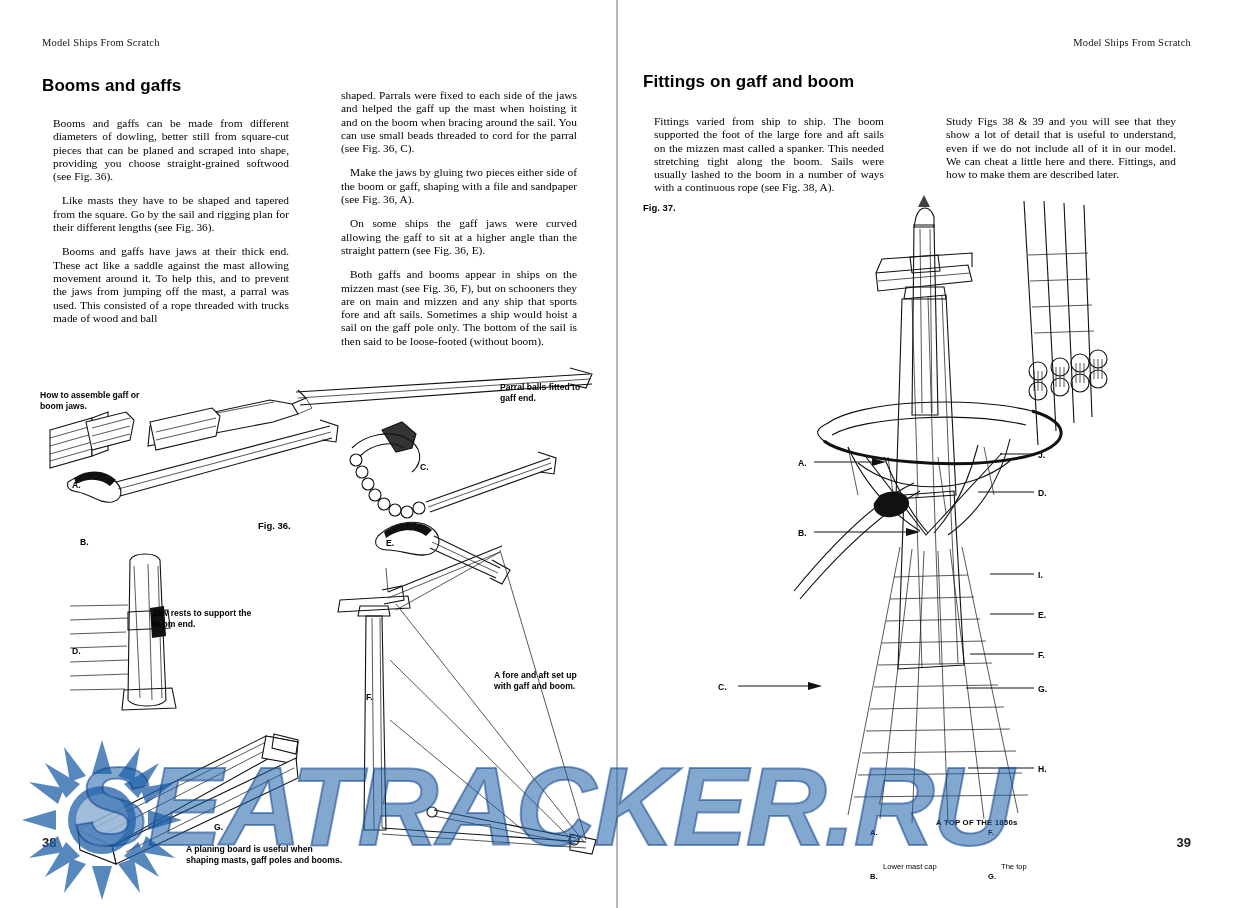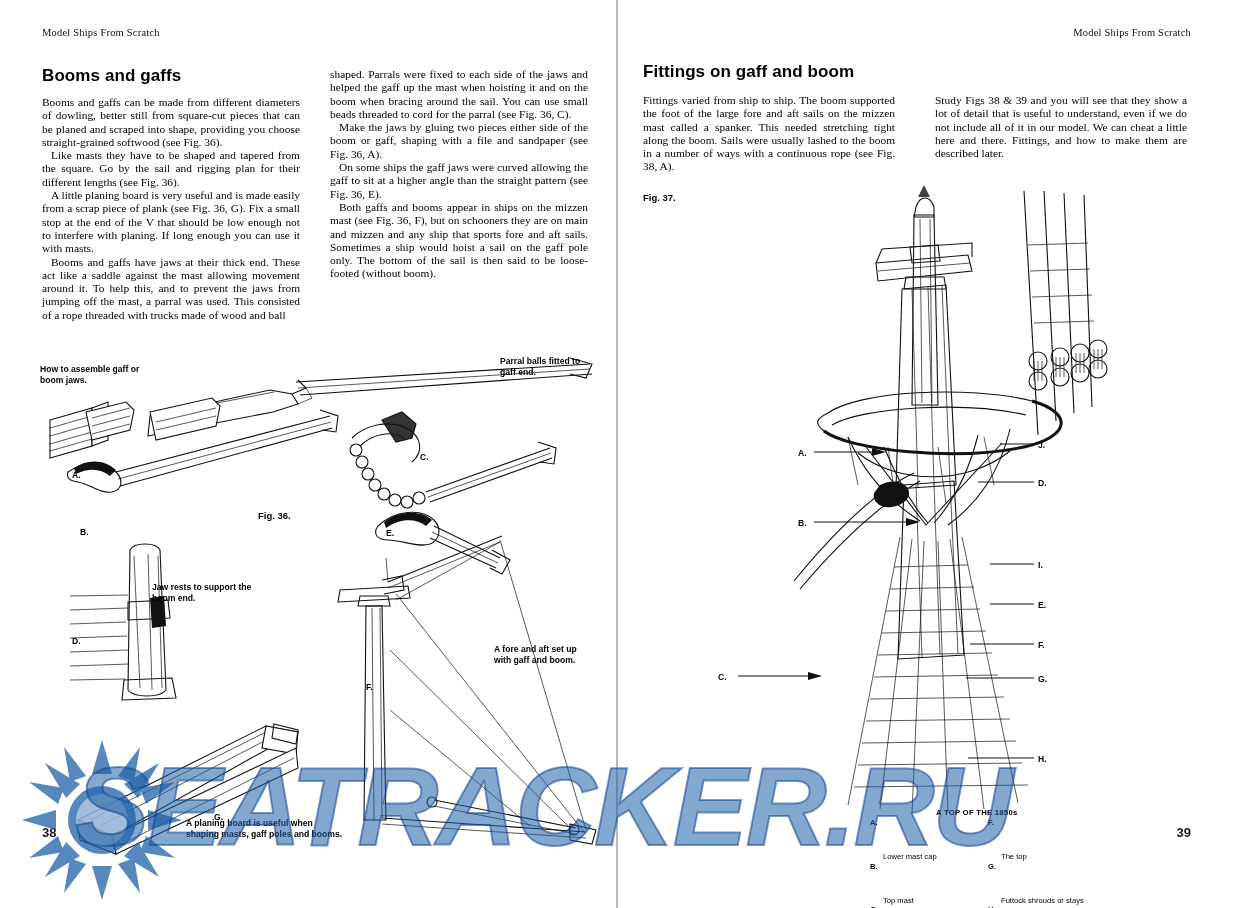--- a/index.html
+++ b/index.html
@@ -19,21 +19,21 @@
   .spread-gutter {
     position: absolute;
     top: 0;
     bottom: 0;
     left: 616px;
     width: 2px;
     background: #b9b9b9;
   }
   .leaf {
     position: absolute;
-    top: 0;
+    top: 10px;
     height: 868px;
   }
   .leaf-left { left: 0; width: 616px; }
   .leaf-right { left: 618px; width: 615px; }
 
   .running-head {
     position: absolute;
     top: 27px;
     font-family: "Liberation Serif", serif;
     font-size: 10.5px;
@@ -54,21 +54,21 @@
   .title-left { left: 42px; top: 66px; }
 
   .col {
     position: absolute;
     font-size: 11.4px;
     line-height: 13.3px;
     text-align: justify;
     color: #000;
   }
   .col p {
-    margin: 0;
+    margin: 11px;
     text-indent: 9px;
   }
   .col p.first { text-indent: 0; }
 
   .c1 { left: 42px;  top: 96px;  width: 258px; }
   .c2 { left: 330px; top: 68px;  width: 258px; }
 
   .fig-label {
     position: absolute;
     font-family: "Liberation Sans", sans-serif;
@@ -76,20 +76,21 @@
     font-size: 9.5px;
     color: #000;
   }
   .callout {
     position: absolute;
     font-family: "Liberation Sans", sans-serif;
     font-weight: bold;
     font-size: 8.6px;
     line-height: 10.5px;
     color: #000;
+    margin-top: 16px;
   }
   .letter {
     position: absolute;
     font-family: "Liberation Sans", sans-serif;
     font-size: 8.6px;
     font-weight: bold;
     color: #000;
   }
   .folio {
     position: absolute;
@@ -159,21 +160,20 @@
 
   <div class="leaf leaf-left">
 
     <div class="running-head left">Model Ships From Scratch</div>
 
     <div class="section-title title-left">Booms and gaffs</div>
 
     <div class="col c1">
       <p class="first">Booms and gaffs can be made from different diameters of dowling, better still from square-cut pieces that can be planed and scraped into shape, providing you choose straight-grained softwood (see Fig. 36).</p>
       <p>Like masts they have to be shaped and tapered from the square. Go by the sail and rigging plan for their different lengths (see Fig. 36).</p>
-      <p>A little planing board is very useful and is made easily from a scrap piece of plank (see Fig. 36, G). Fix a small stop at the end of the V that should be low enough not to interfere with planing. If long enough you can use it with masts.</p>
       <p>Booms and gaffs have jaws at their thick end. These act like a saddle against the mast allowing movement around it. To help this, and to prevent the jaws from jumping off the mast, a parral was used. This consisted of a rope threaded with trucks made of wood and ball</p>
     </div>
 
     <div class="col c2">
       <p class="first">shaped. Parrals were fixed to each side of the jaws and helped the gaff up the mast when hoisting it and on the boom when bracing around the sail. You can use small beads threaded to cord for the parral (see Fig. 36, C).</p>
       <p>Make the jaws by gluing two pieces either side of the boom or gaff, shaping with a file and sandpaper (see Fig. 36, A).</p>
       <p>On some ships the gaff jaws were curved allowing the gaff to sit at a higher angle than the straight pattern (see Fig. 36, E).</p>
       <p>Both gaffs and booms appear in ships on the mizzen mast (see Fig. 36, F), but on schooners they are on main and mizzen and any ship that sports fore and aft sails. Sometimes a ship would hoist a sail on the gaff pole only. The bottom of the sail is then said to be loose-footed (without boom).</p>
     </div>
 

